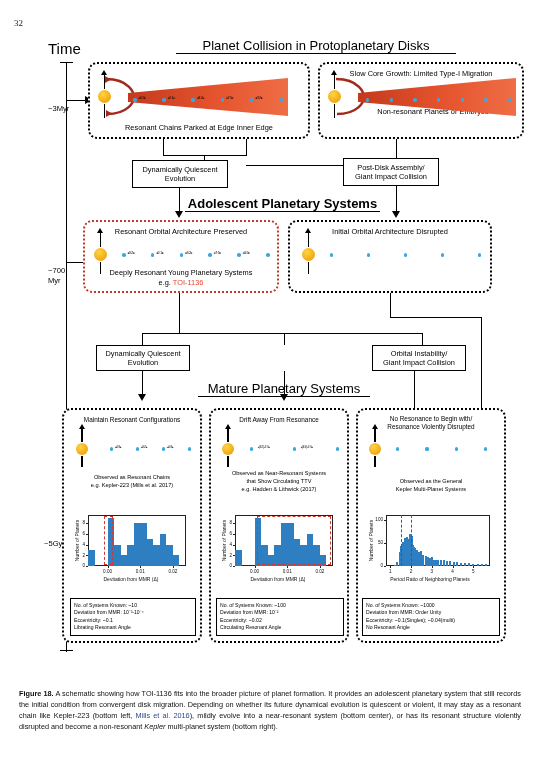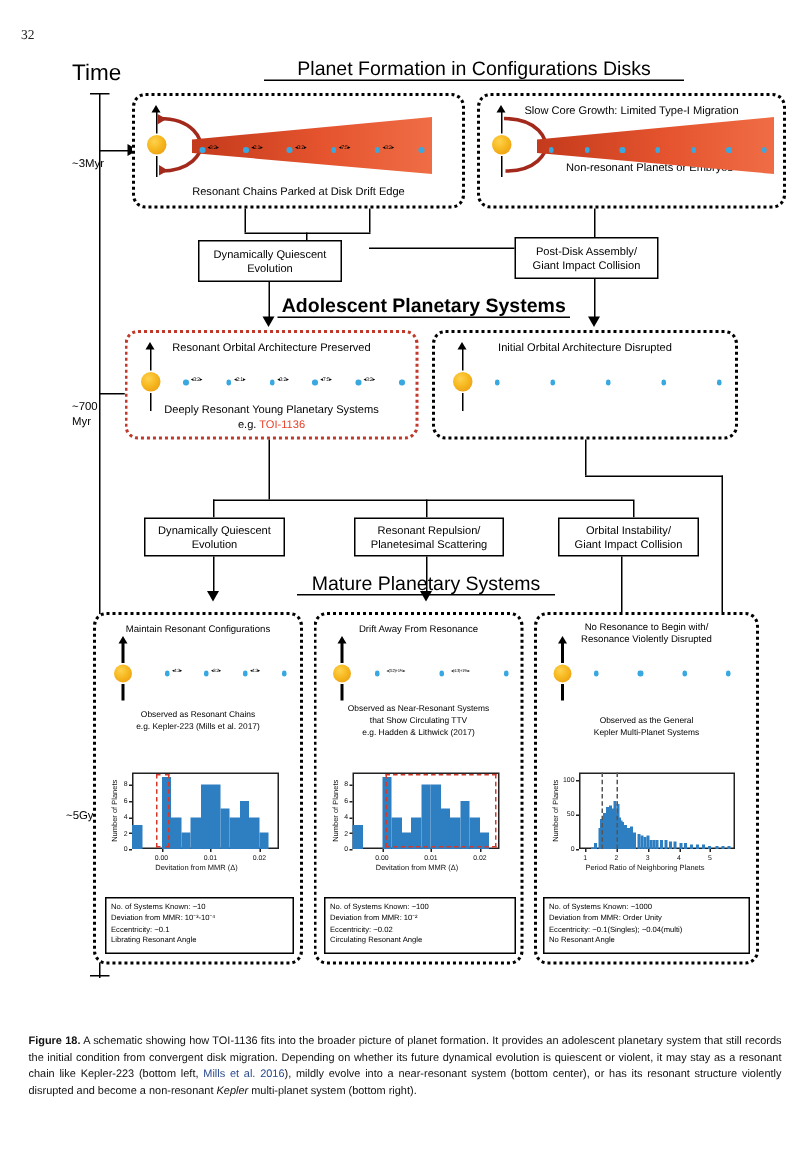--- a/index.html
+++ b/index.html
@@ -88,24 +88,24 @@
 
   <div class="hline" style="left:66px;top:262px;width:20px;"></div>
   <div class="arrow-r" style="left:85px;top:258px;"></div>
   <div class="lbl" style="left:48px;top:266px;font-size:7.6px;">~700</div>
   <div class="lbl" style="left:48px;top:276px;font-size:7.6px;">Myr</div>
 
   <div class="hline" style="left:66px;top:535px;width:20px;"></div>
   <div class="arrow-r" style="left:85px;top:531px;"></div>
   <div class="lbl" style="left:44px;top:539px;font-size:7.6px;">~5Gyr</div>
 
-  <div class="sectitle" style="left:176px;top:38px;width:280px;">Planet Formation in Configurations Disks</div>
+  <div class="sectitle" style="left:176px;top:38px;width:280px;">Planet Collision in Protoplanetary Disks</div>
 
   <div class="panel" style="left:88px;top:62px;width:222px;height:77px;">
-    <div class="panel-bot" style="bottom:5px;">Resonant Chains Parked at Disk Drift Edge</div>
+    <div class="panel-bot" style="bottom:5px;">Resonant Chains Parked at Edge Inner Edge</div>
   </div>
 
   <div class="star" style="left:98px;top:90px;width:13px;height:13px;"></div>
   <div class="spinup" style="left:103.5px;top:74px;height:15px;"></div>
   <div class="spin-head" style="left:101.2px;top:70px;"></div>
   <div class="spinup" style="left:103.5px;top:104px;height:14px;"></div>
   <svg style="position:absolute;left:96px;top:76px;width:42px;height:42px;">
     <path d="M10,3 C34,3 38,18 38,21 C38,26 32,38 11,38" fill="none" stroke="#a2291b" stroke-width="2.4"></path>
     <polygon points="9,0 9,7 15,3.4" fill="#a2291b"></polygon>
     <polygon points="10,34 10,41 16,37.6" fill="#a2291b"></polygon>
@@ -237,24 +237,20 @@
   <div class="vline" style="left:481px;top:317px;height:116px;"></div>
   <div class="arrow-d" style="left:477px;top:430px;"></div>
 
   <div class="vline" style="left:142px;top:333px;height:12px;"></div>
   <div class="vline" style="left:284px;top:333px;height:12px;"></div>
   <div class="vline" style="left:422px;top:333px;height:12px;"></div>
 
   <div class="pbox" style="left:96px;top:345px;width:94px;height:26px;">
     <div><span>Dynamically Quiescent</span><br>
          <span>Evolution</span></div>
-  </div>
-  <div class="pbox" style="left:236px;top:345px;width:100px;height:26px;">
-    <div><span>Resonant Repulsion/</span><br>
-         <span>Planetesimal Scattering</span></div>
   </div>
   <div class="pbox" style="left:372px;top:345px;width:94px;height:26px;">
     <div><span>Orbital Instability/</span><br>
          <span>Giant Impact Collision</span></div>
   </div>
 
   <div class="vline" style="left:142px;top:371px;height:26px;"></div>
   <div class="arrow-d" style="left:138px;top:394px;"></div>
   <div class="vline" style="left:284px;top:371px;height:26px;"></div>
   <div class="arrow-d" style="left:280px;top:394px;"></div>

